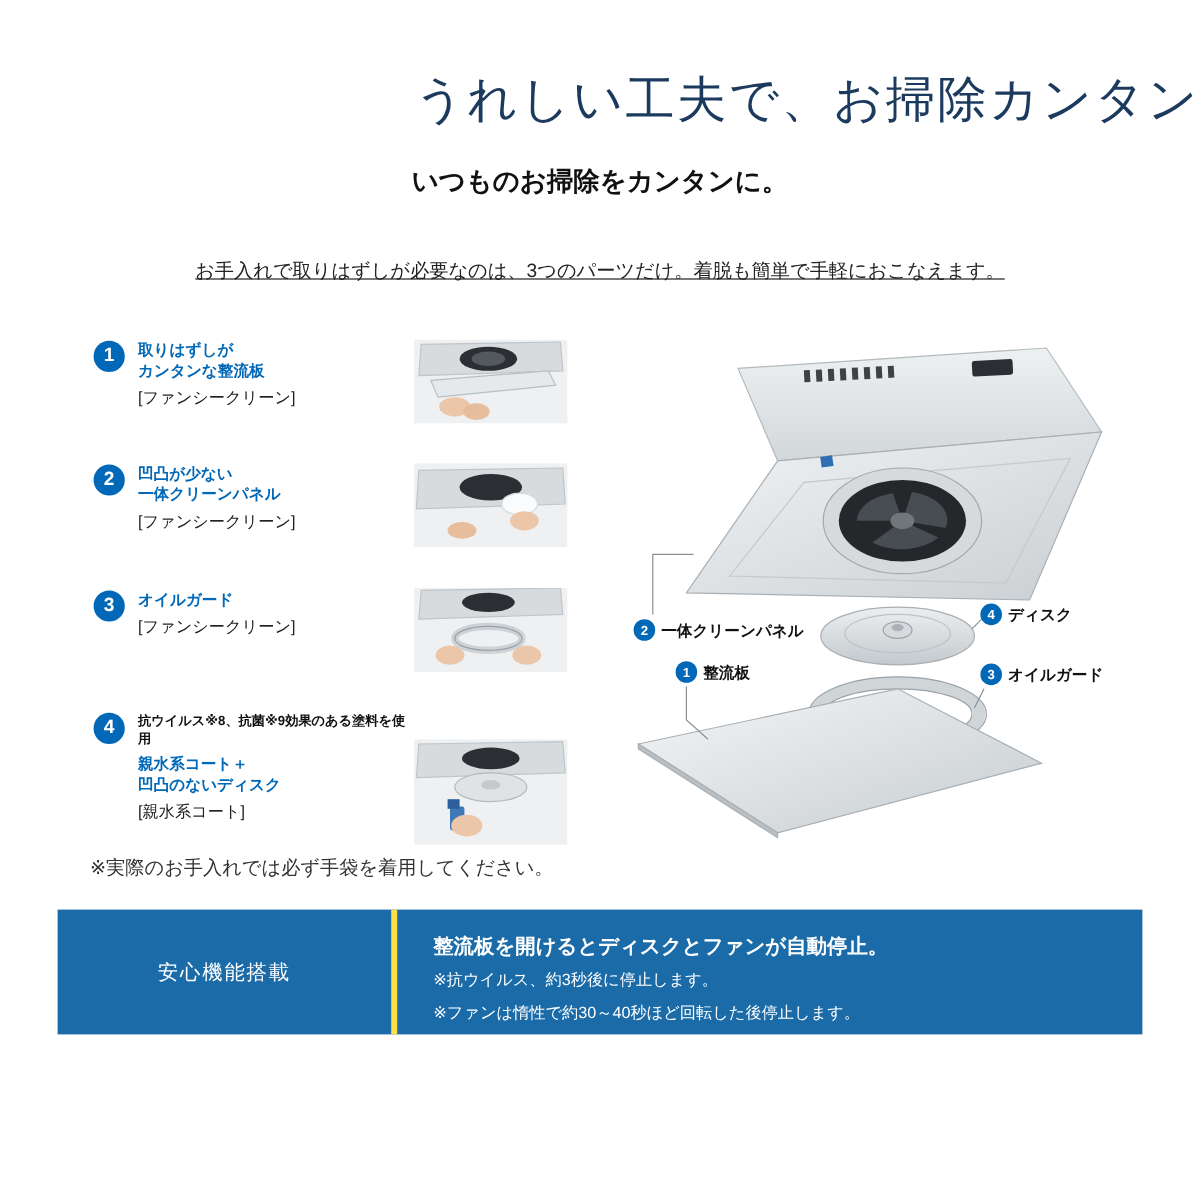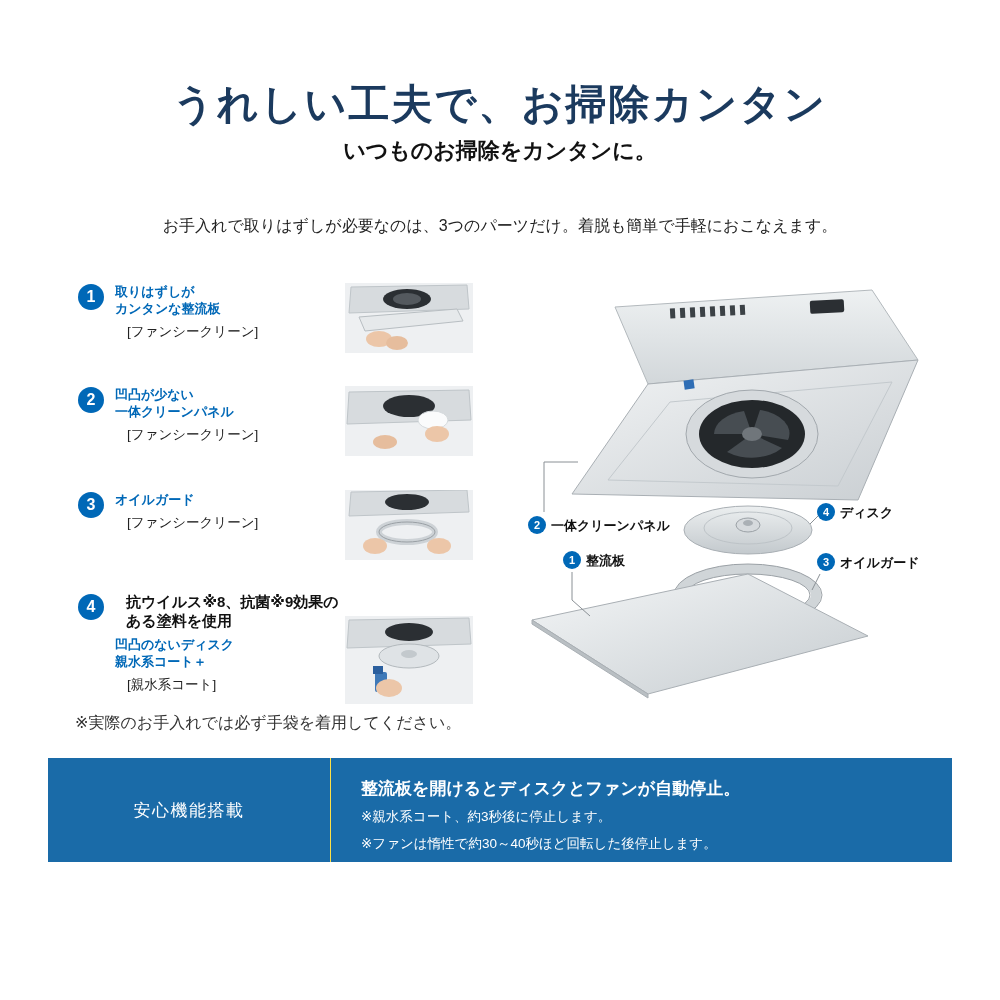--- a/index.html
+++ b/index.html
@@ -8,58 +8,58 @@
     background:#ffffff;
     font-family:"Liberation Sans","DejaVu Sans",sans-serif;
     color:#1a1a1a;
     position:relative;
     overflow:hidden;
   }
   svg text { font-family:"Liberation Sans","DejaVu Sans",sans-serif; }
 
   .page-title {
     position:absolute; top:56px; left:0; width:100%;
-    text-align:center; font-size:41px; font-weight:bold;
-    color:#1b3a5e; letter-spacing:2px;margin-top:21px;
+    text-align:right; font-size:41px; font-weight:normal;
+    color:#1b3a5e; letter-spacing:2px;
   }
   .page-subtitle {
     position:absolute; top:136px; left:0; width:100%;
     text-align:center; font-size:22px; font-weight:bold; color:#111;
   }
   .page-description {
     position:absolute; top:216px; left:0; width:100%;
-    text-align:center; font-size:16px; color:#222;
+    text-align:center; font-size:16px; color:#222;text-decoration:underline;
   }
 
   .feature { position:absolute; left:78px; width:270px; display:flex; gap:11px; }
   .f1 { top:283px; } .f2 { top:386px; } .f3 { top:491px; } .f4 { top:593px; }
   .num-badge {
     width:26px; height:26px; border-radius:50%;
     background:#0068b7; color:#fff; font-weight:bold; font-size:16px;
     display:flex; align-items:center; justify-content:center;
     flex:0 0 26px; margin-top:1px;
   }
   .ftext .line { font-size:13px; font-weight:bold; color:#0068b7; line-height:1.32; }
-  .ftext .tag  { font-size:13.5px; color:#222; margin-top:6px;margin-left:12px; }
-  .ftext .pre  { font-size:15px; font-weight:bold; color:#111; margin-bottom:5px;margin-left:11px; }
+  .ftext .tag  { font-size:13.5px; color:#222; margin-top:6px; }
+  .ftext .pre  { font-size:11px; font-weight:bold; color:#111; margin-bottom:5px; }
 
   .photo { position:absolute; left:345px; width:128px; height:70px; }
   .p1 { top:283px; } .p2 { top:386px; } .p3 { top:490px; } .p4 { top:616px; height:88px; }
 
   .diagram { position:absolute; left:520px; top:262px; width:460px; height:450px; }
 
   .footnote { position:absolute; left:75px; top:713px; font-size:16px; color:#333; }
 
   .banner {
     position:absolute; left:48px; top:758px; width:904px; height:104px;
     background:#1a6ba8; display:flex; color:#fff;
   }
   .banner-left {
     width:283px; display:flex; align-items:center; justify-content:center;
-    font-size:17px; letter-spacing:1.5px; border-right:1px solid #fde047;
+    font-size:17px; letter-spacing:1.5px; border-right:5px solid #fde047;
   }
   .banner-right { flex:1; padding:19px 30px; }
   .banner-title { font-size:17px; font-weight:bold; }
   .banner-note  { font-size:13.5px; margin-top:7px; line-height:1.45; }
 </style>
 </head>
 <body>
 
 <div class="page-title">うれしい工夫で、お掃除カンタン</div>
 <div class="page-subtitle">いつものお掃除をカンタンに。</div>
@@ -88,22 +88,22 @@
   <div class="ftext">
     <div class="line">オイルガード</div>
     <div class="tag">[ファンシークリーン]</div>
   </div>
 </div>
 
 <div class="feature f4">
   <div class="num-badge">4</div>
   <div class="ftext">
     <div class="pre">抗ウイルス※8、抗菌※9効果のある塗料を使用</div>
+    <div class="line">親水系コート＋</div>
     <div class="line">凹凸のないディスク</div>
-    <div class="line">親水系コート＋</div>
     <div class="tag">[親水系コート]</div>
   </div>
 </div>
 
 <div class="photo p1">
   <svg viewBox="0 0 128 70" width="128" height="70">
     <rect width="128" height="70" fill="#eef0f2"></rect>
     <polygon points="6,4 122,2 124,26 4,30" fill="#d7dbde" stroke="#bfc5c9"></polygon>
     <ellipse cx="62" cy="16" rx="24" ry="10" fill="#2b2f33"></ellipse>
     <ellipse cx="62" cy="16" rx="14" ry="6" fill="#54595e"></ellipse>
@@ -244,16 +244,16 @@
     </g>
   </svg>
 </div>
 
 <div class="footnote">※実際のお手入れでは必ず手袋を着用してください。</div>
 
 <div class="banner">
   <div class="banner-left">安心機能搭載</div>
   <div class="banner-right">
     <div class="banner-title">整流板を開けるとディスクとファンが自動停止。</div>
-    <div class="banner-note">※親水系コート、約3秒後に停止します。</div>
+    <div class="banner-note">※抗ウイルス、約3秒後に停止します。</div>
     <div class="banner-note">※ファンは惰性で約30～40秒ほど回転した後停止します。</div>
   </div>
 </div>
 
 </body></html>

